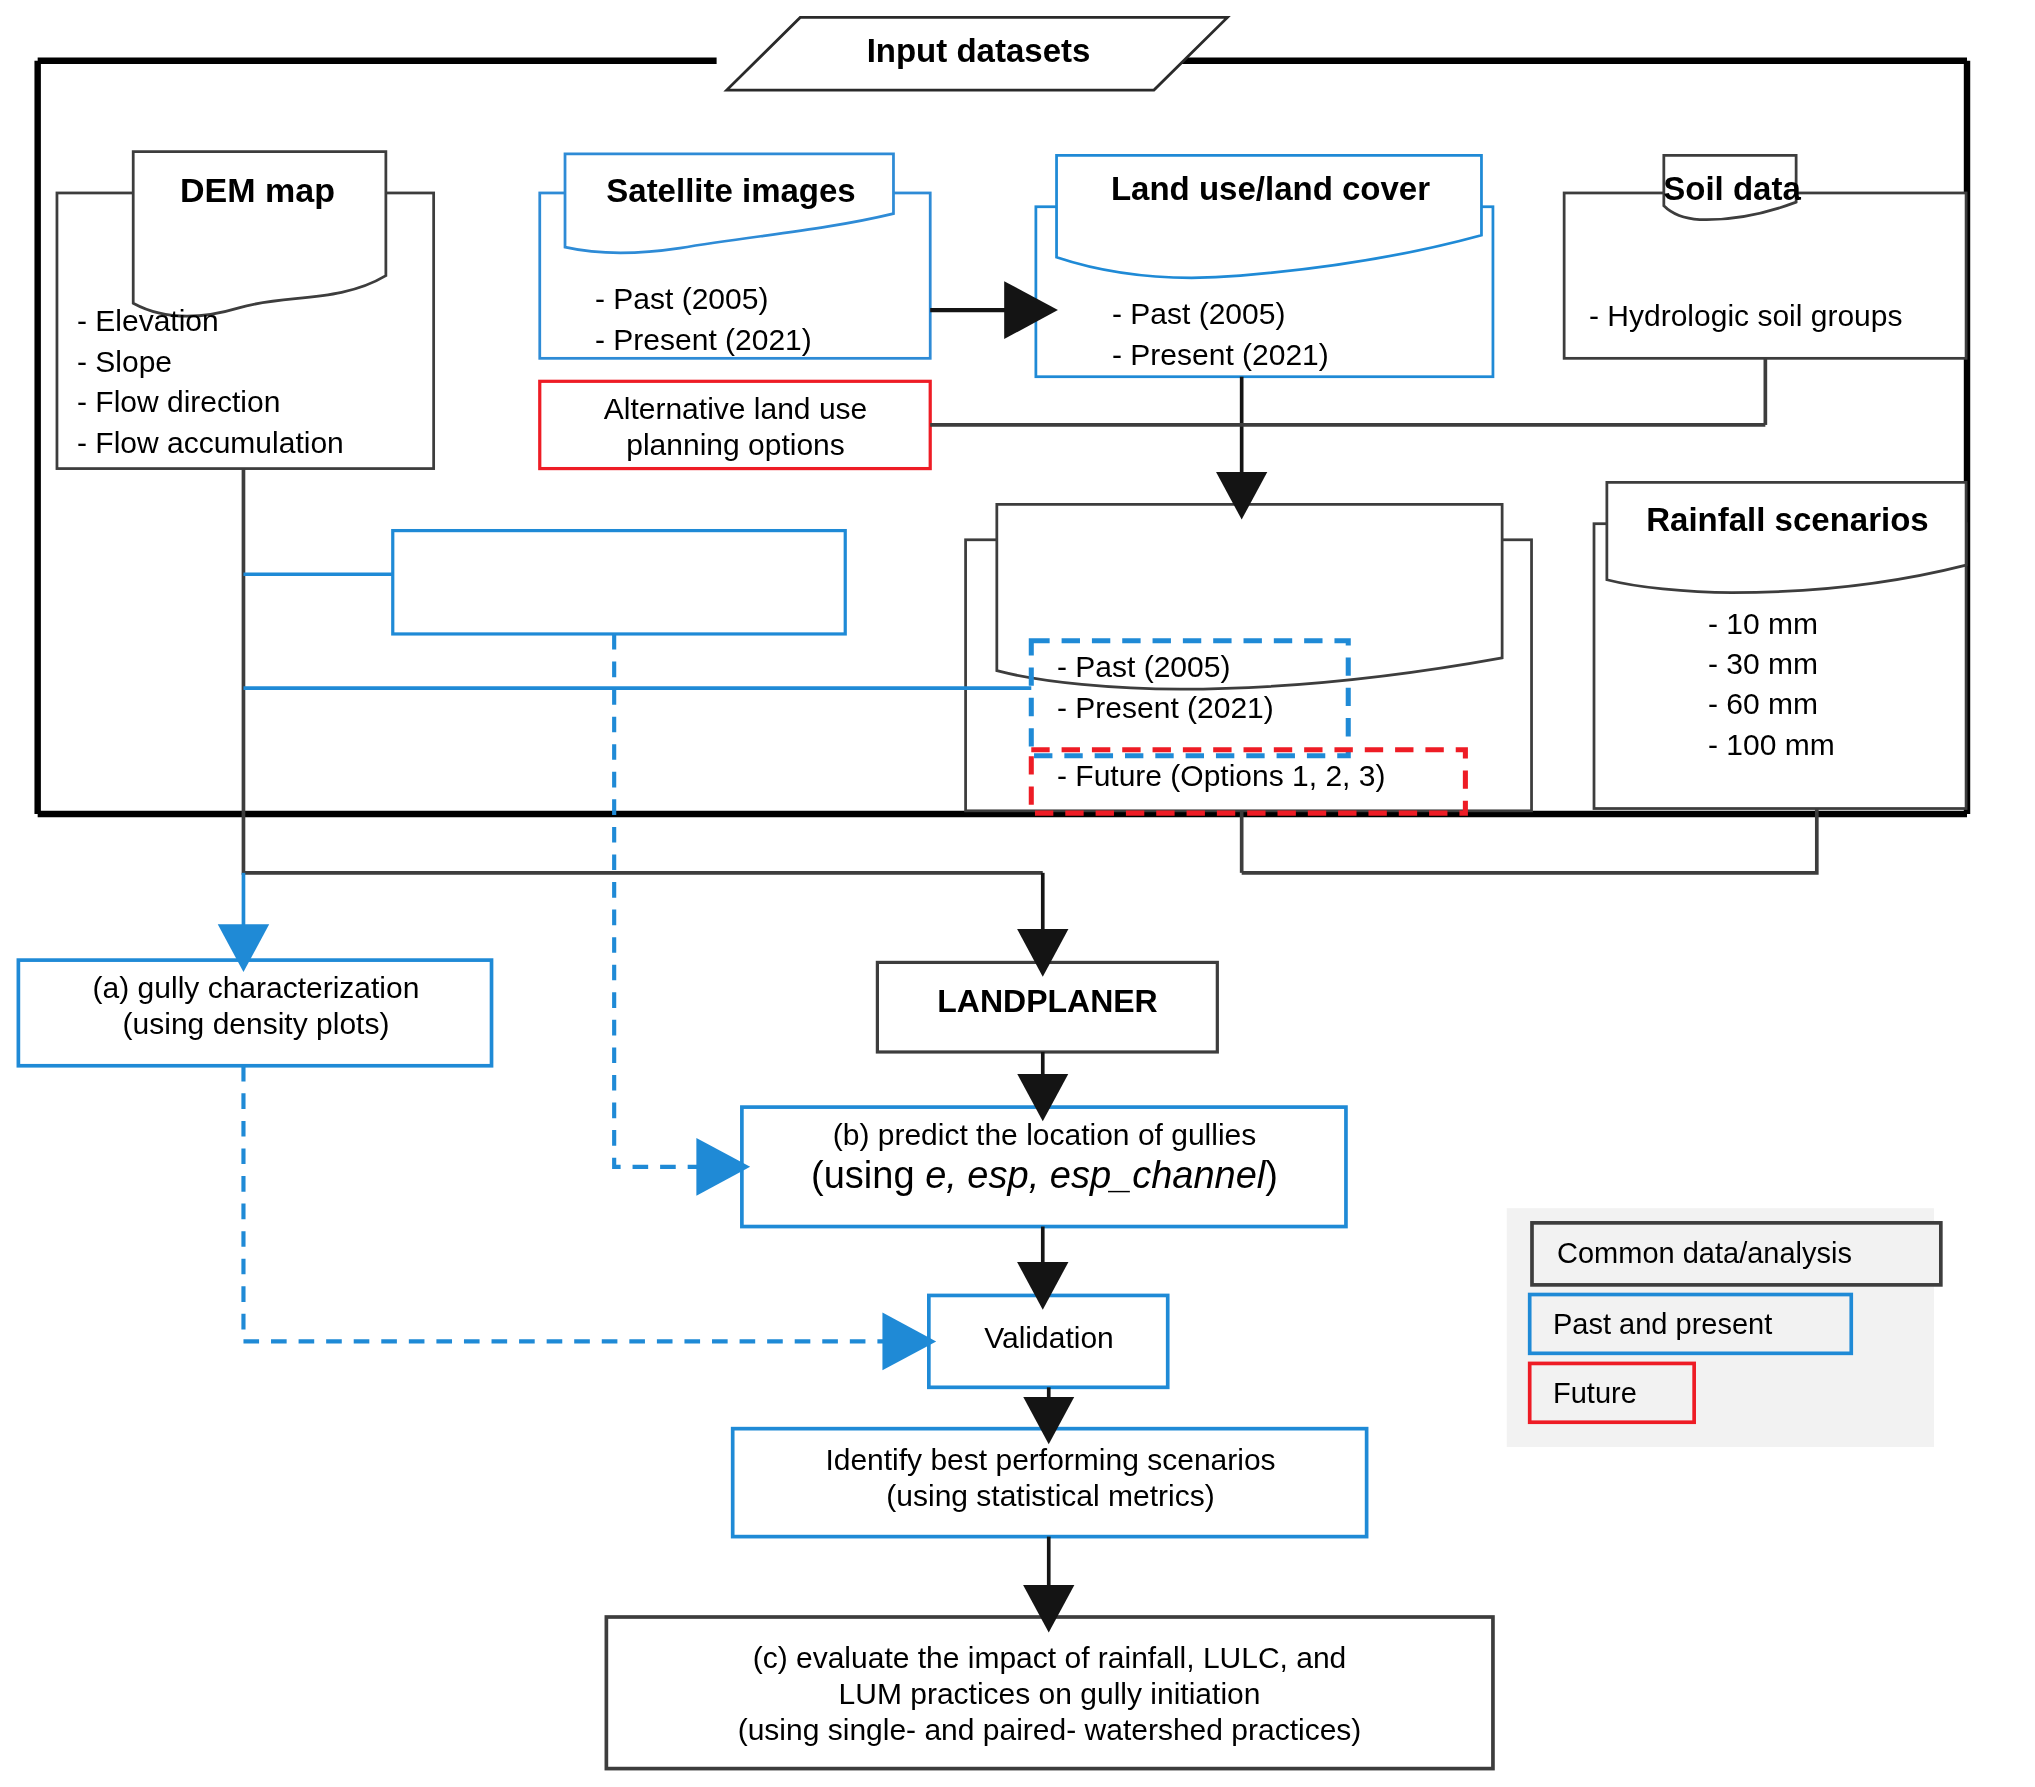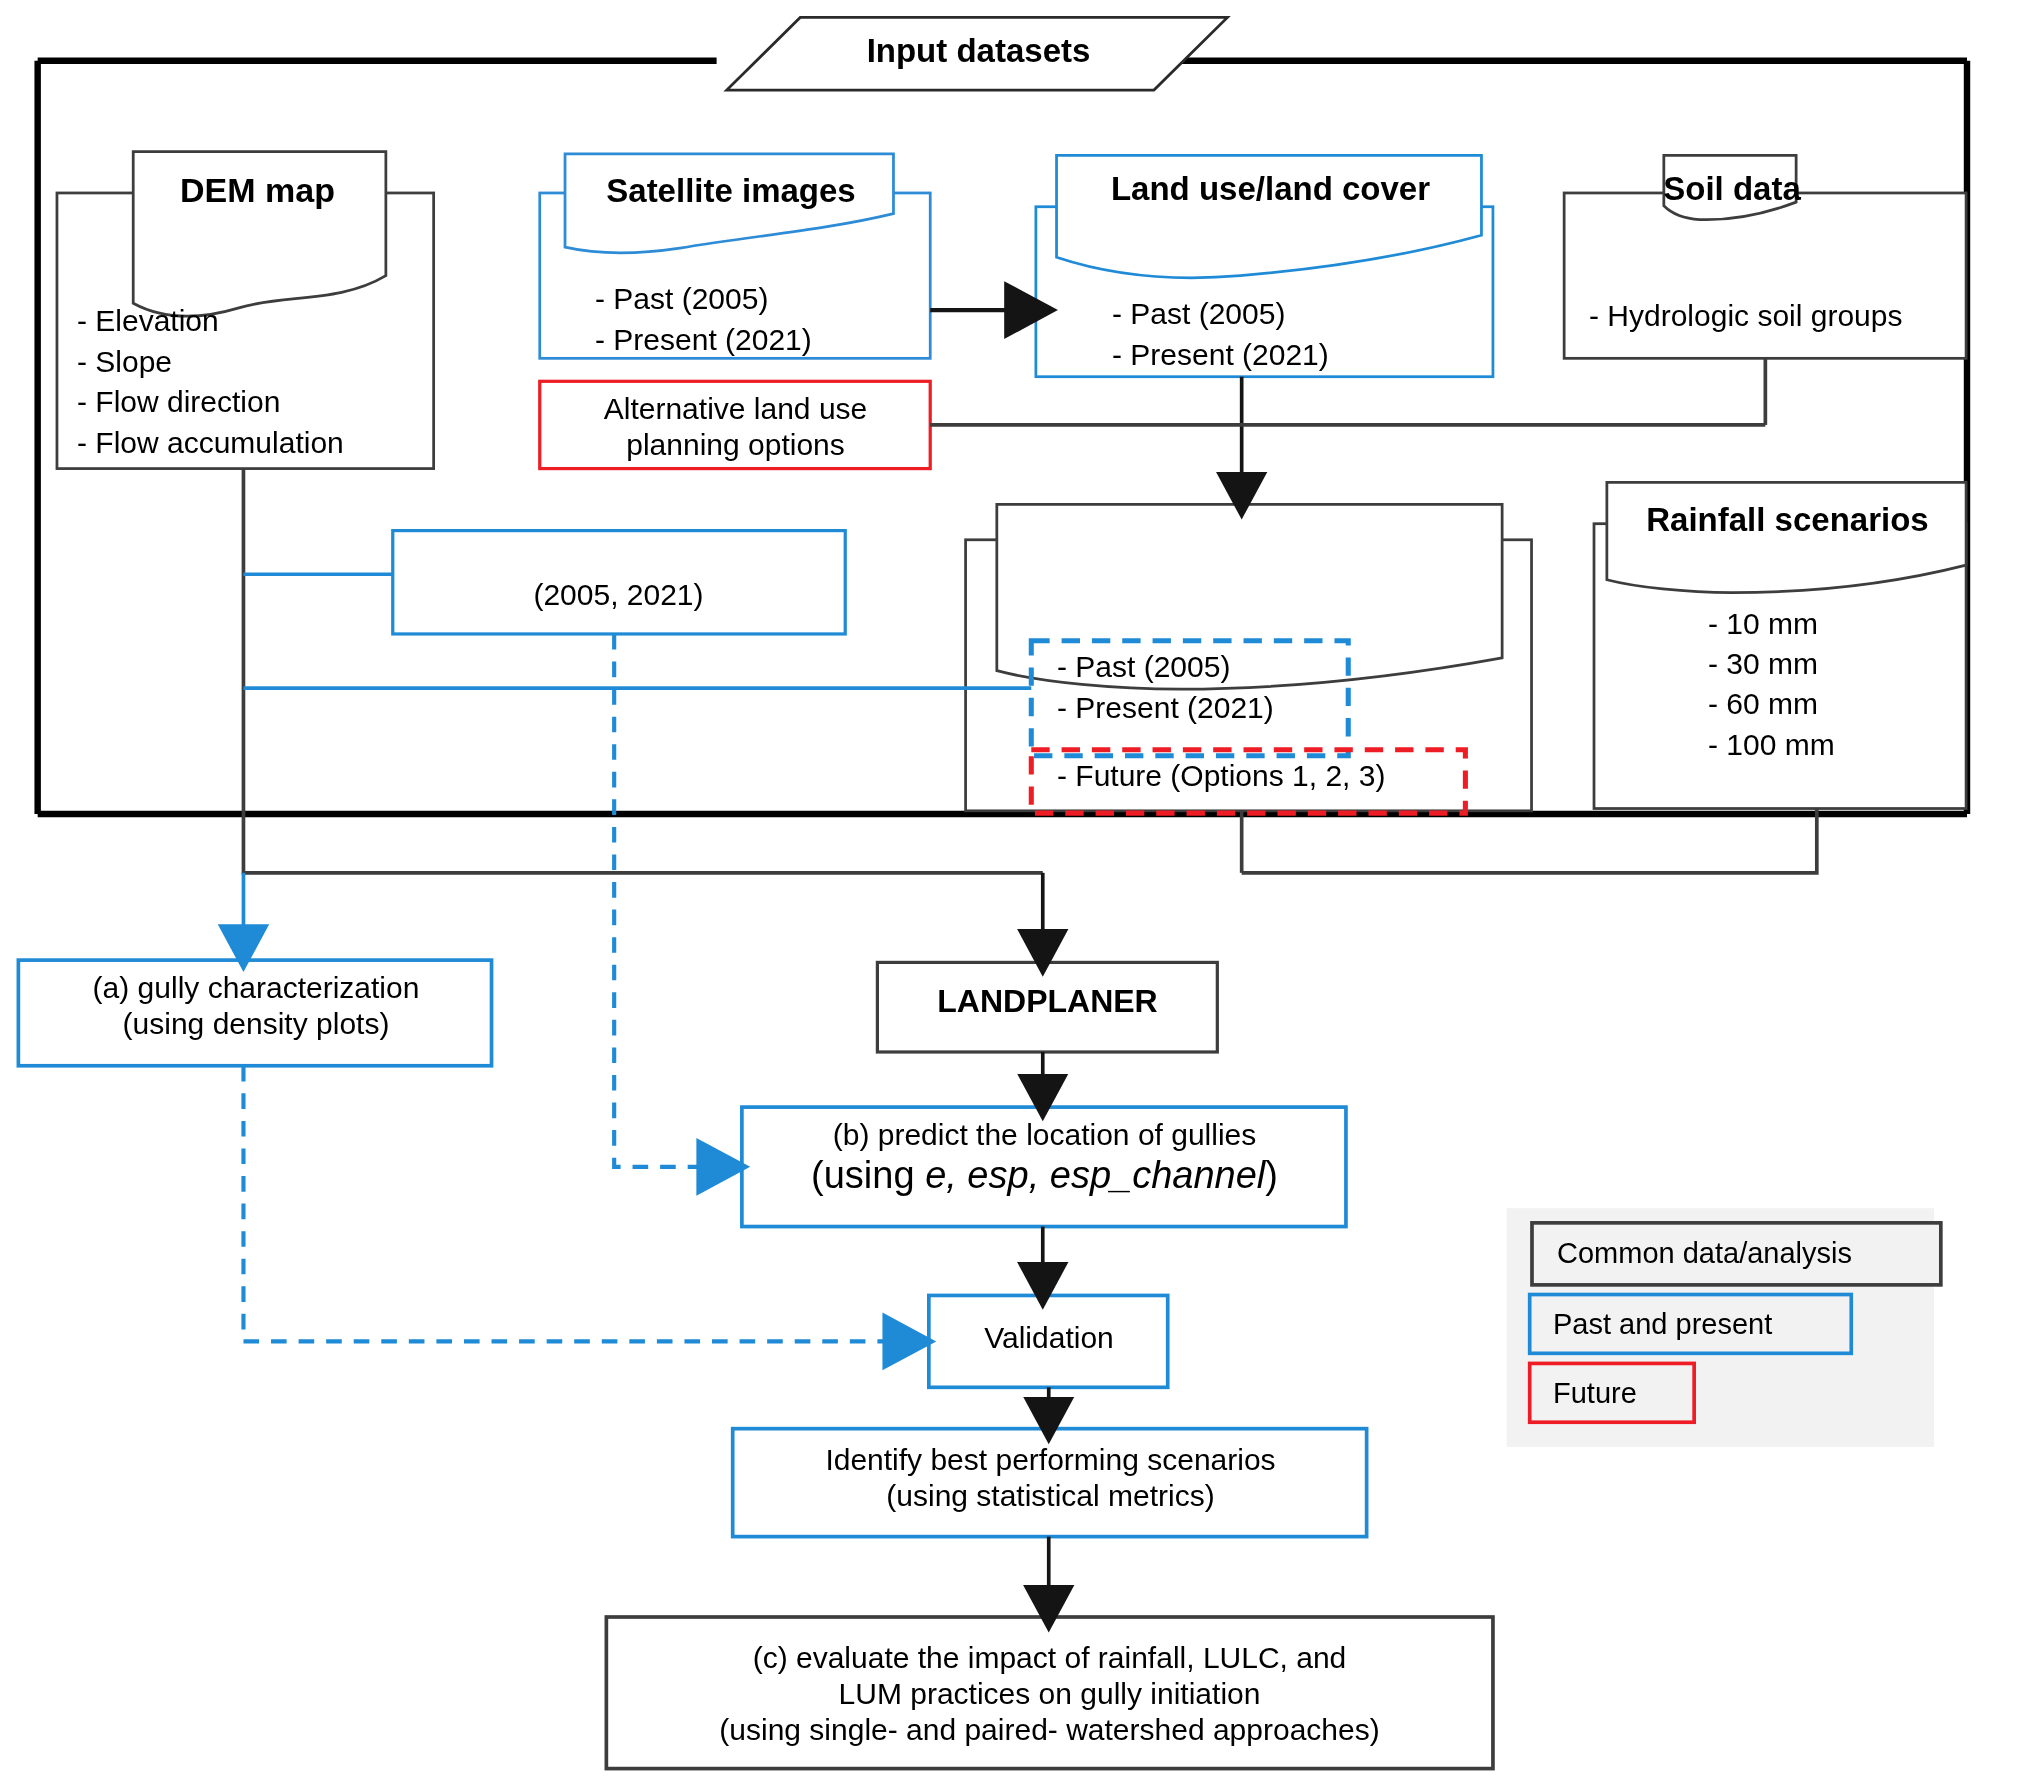--- a/index.html
+++ b/index.html
@@ -152,37 +152,36 @@
 
 <div class="lbl bold" style="left:1622px;top:501px;width:331px;font-size:33px;">Rainfall scenarios</div>
 <div class="lbl left" style="left:1708px;top:606px;width:239px;font-size:30px;">- 10 mm</div>
 <div class="lbl left" style="left:1708px;top:646px;width:239px;font-size:30px;">- 30 mm</div>
 <div class="lbl left" style="left:1708px;top:686px;width:239px;font-size:30px;">- 60 mm</div>
 <div class="lbl left" style="left:1708px;top:727px;width:239px;font-size:30px;">- 100 mm</div>
 
 <div class="lbl" style="left:547px;top:391px;width:377px;font-size:30px;">Alternative land use</div>
 <div class="lbl" style="left:547px;top:427px;width:377px;font-size:30px;">planning options</div>
 
-<div class="lbl" style="left:397px;top:577px;width:443px;font-size:30px;">(2005, 2021)</div>
 
 <div class="lbl" style="left:24px;top:970px;width:464px;font-size:30px;">(a) gully characterization</div>
 <div class="lbl" style="left:24px;top:1006px;width:464px;font-size:30px;">(using density plots)</div>
 
 <div class="lbl bold" style="left:882px;top:983px;width:331px;font-size:32px;">LANDPLANER</div>
 
 <div class="lbl" style="left:748px;top:1117px;width:593px;font-size:30px;">(b) predict the location of gullies</div>
 <div class="lbl" style="left:748px;top:1153px;width:593px;font-size:38px;"><span>(using </span><span class="ital">e, esp, esp_channel</span><span>)</span></div>
 
 <div class="lbl" style="left:934px;top:1320px;width:230px;font-size:30px;">Validation</div>
 
 <div class="lbl" style="left:739px;top:1442px;width:623px;font-size:30px;">Identify best performing scenarios</div>
 <div class="lbl" style="left:739px;top:1478px;width:623px;font-size:30px;">(using statistical metrics)</div>
 
 <div class="lbl" style="left:612px;top:1640px;width:875px;font-size:30px;">(c) evaluate the impact of rainfall, LULC,  and</div>
 <div class="lbl" style="left:612px;top:1676px;width:875px;font-size:30px;">LUM  practices on gully initiation</div>
-<div class="lbl" style="left:612px;top:1712px;width:875px;font-size:30px;">(using single- and paired- watershed approaches)</div>
+<div class="lbl" style="left:612px;top:1712px;width:875px;font-size:30px;">(using single- and paired- watershed practices)</div>
 
 <div class="lbl left" style="left:1557px;top:1236px;width:386px;font-size:29px;">Common data/analysis</div>
 <div class="lbl left" style="left:1553px;top:1307px;width:303px;font-size:29px;">Past and present</div>
 <div class="lbl left" style="left:1553px;top:1376px;width:152px;font-size:29px;">Future</div>
 
 </div>
 
 
 </body></html>

